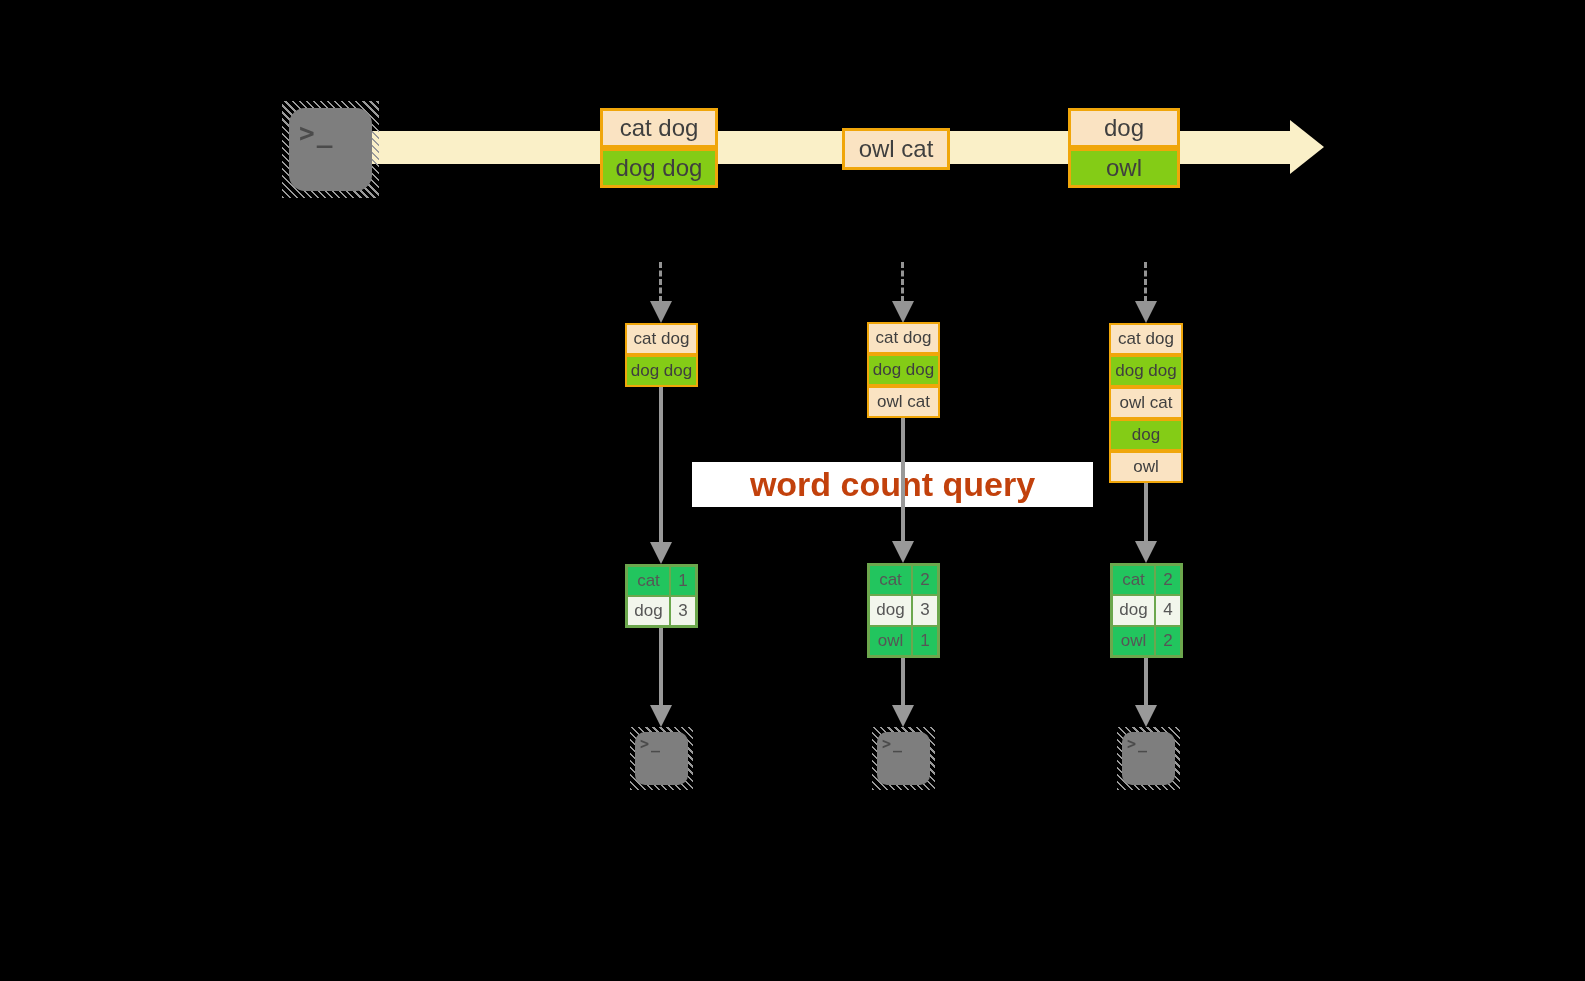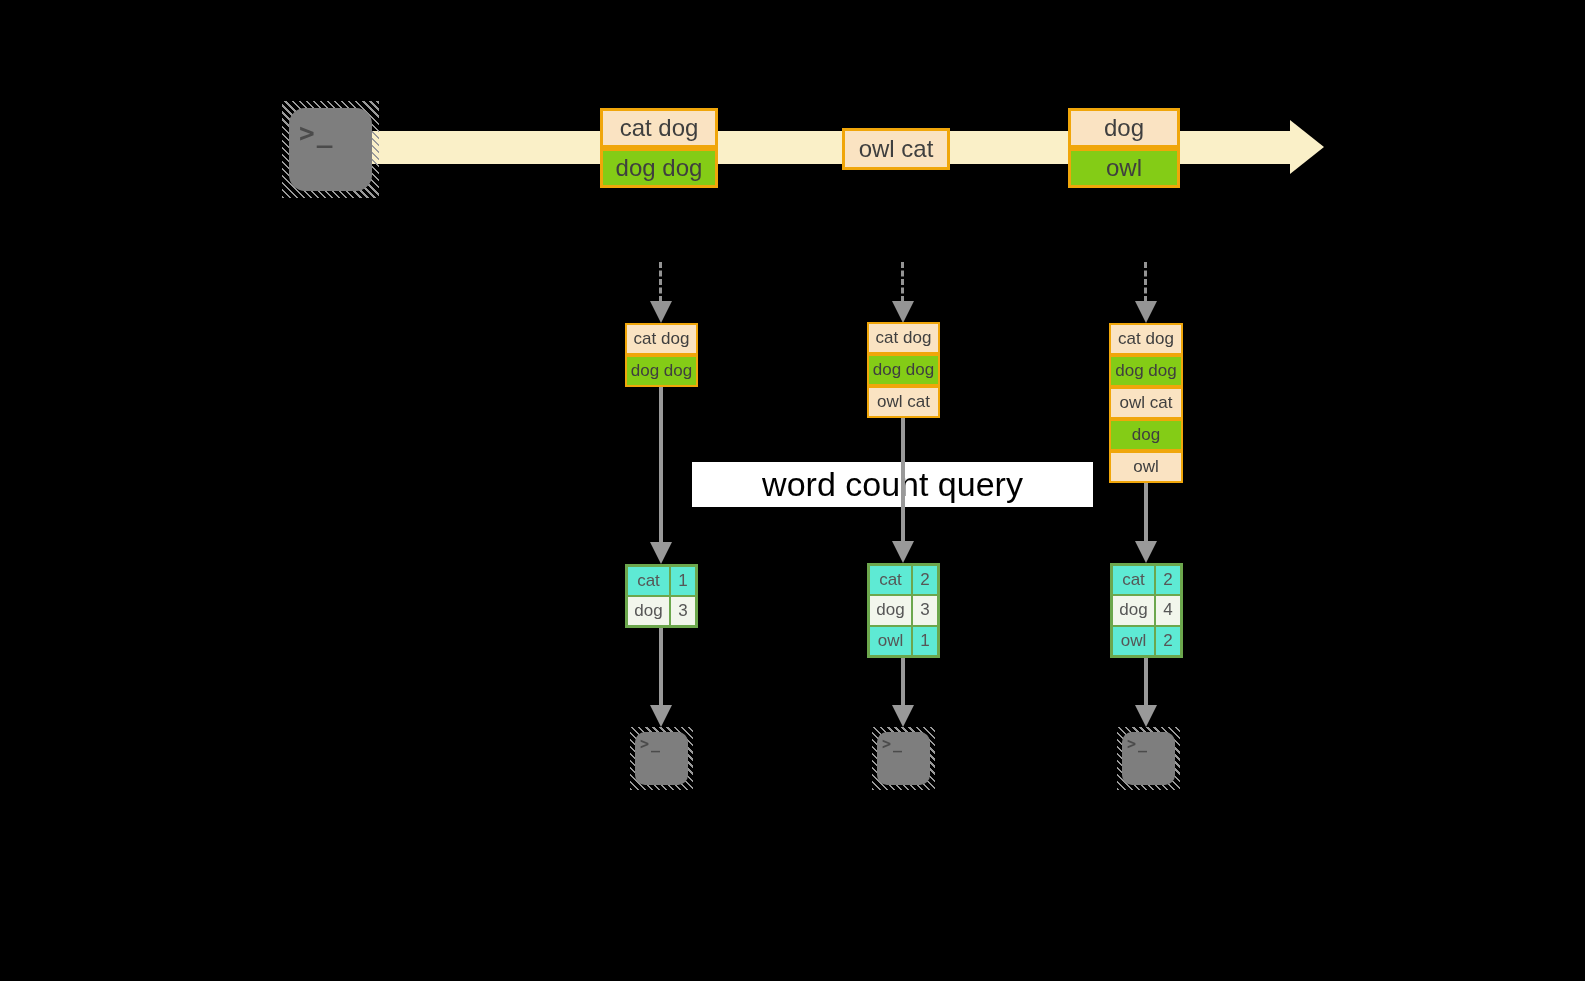--- a/index.html
+++ b/index.html
@@ -62,28 +62,28 @@
   
   .wc-table{
     position:absolute;z-index:5;box-sizing:border-box;
     background:#6CA74D;display:grid;grid-template-columns:1fr 24px;
     gap:2px;padding:3px;
   }
   .wc-cell{
     display:flex;align-items:center;justify-content:center;
     font-size:17px;color:#565656;font-weight:300;
   }
-  .cell-dark{background:#5eead4;}
+  .cell-dark{background:#22c55e;}
   .cell-light{background:#F2F6EC;}
   
   .query-band{
     position:absolute;left:692px;top:462px;width:401px;height:45px;
     background:#FFFFFF;z-index:3;
     display:flex;align-items:center;justify-content:center;
-    font-size:34px;font-weight:400;color:#000000;
+    font-size:34px;font-weight:700;color:#c2410c;
   }
 </style>
 </head>
 <body>
 
 <div class="canvas">
 
   <div class="stream-band"></div>
   <div class="stream-head"></div>
 

